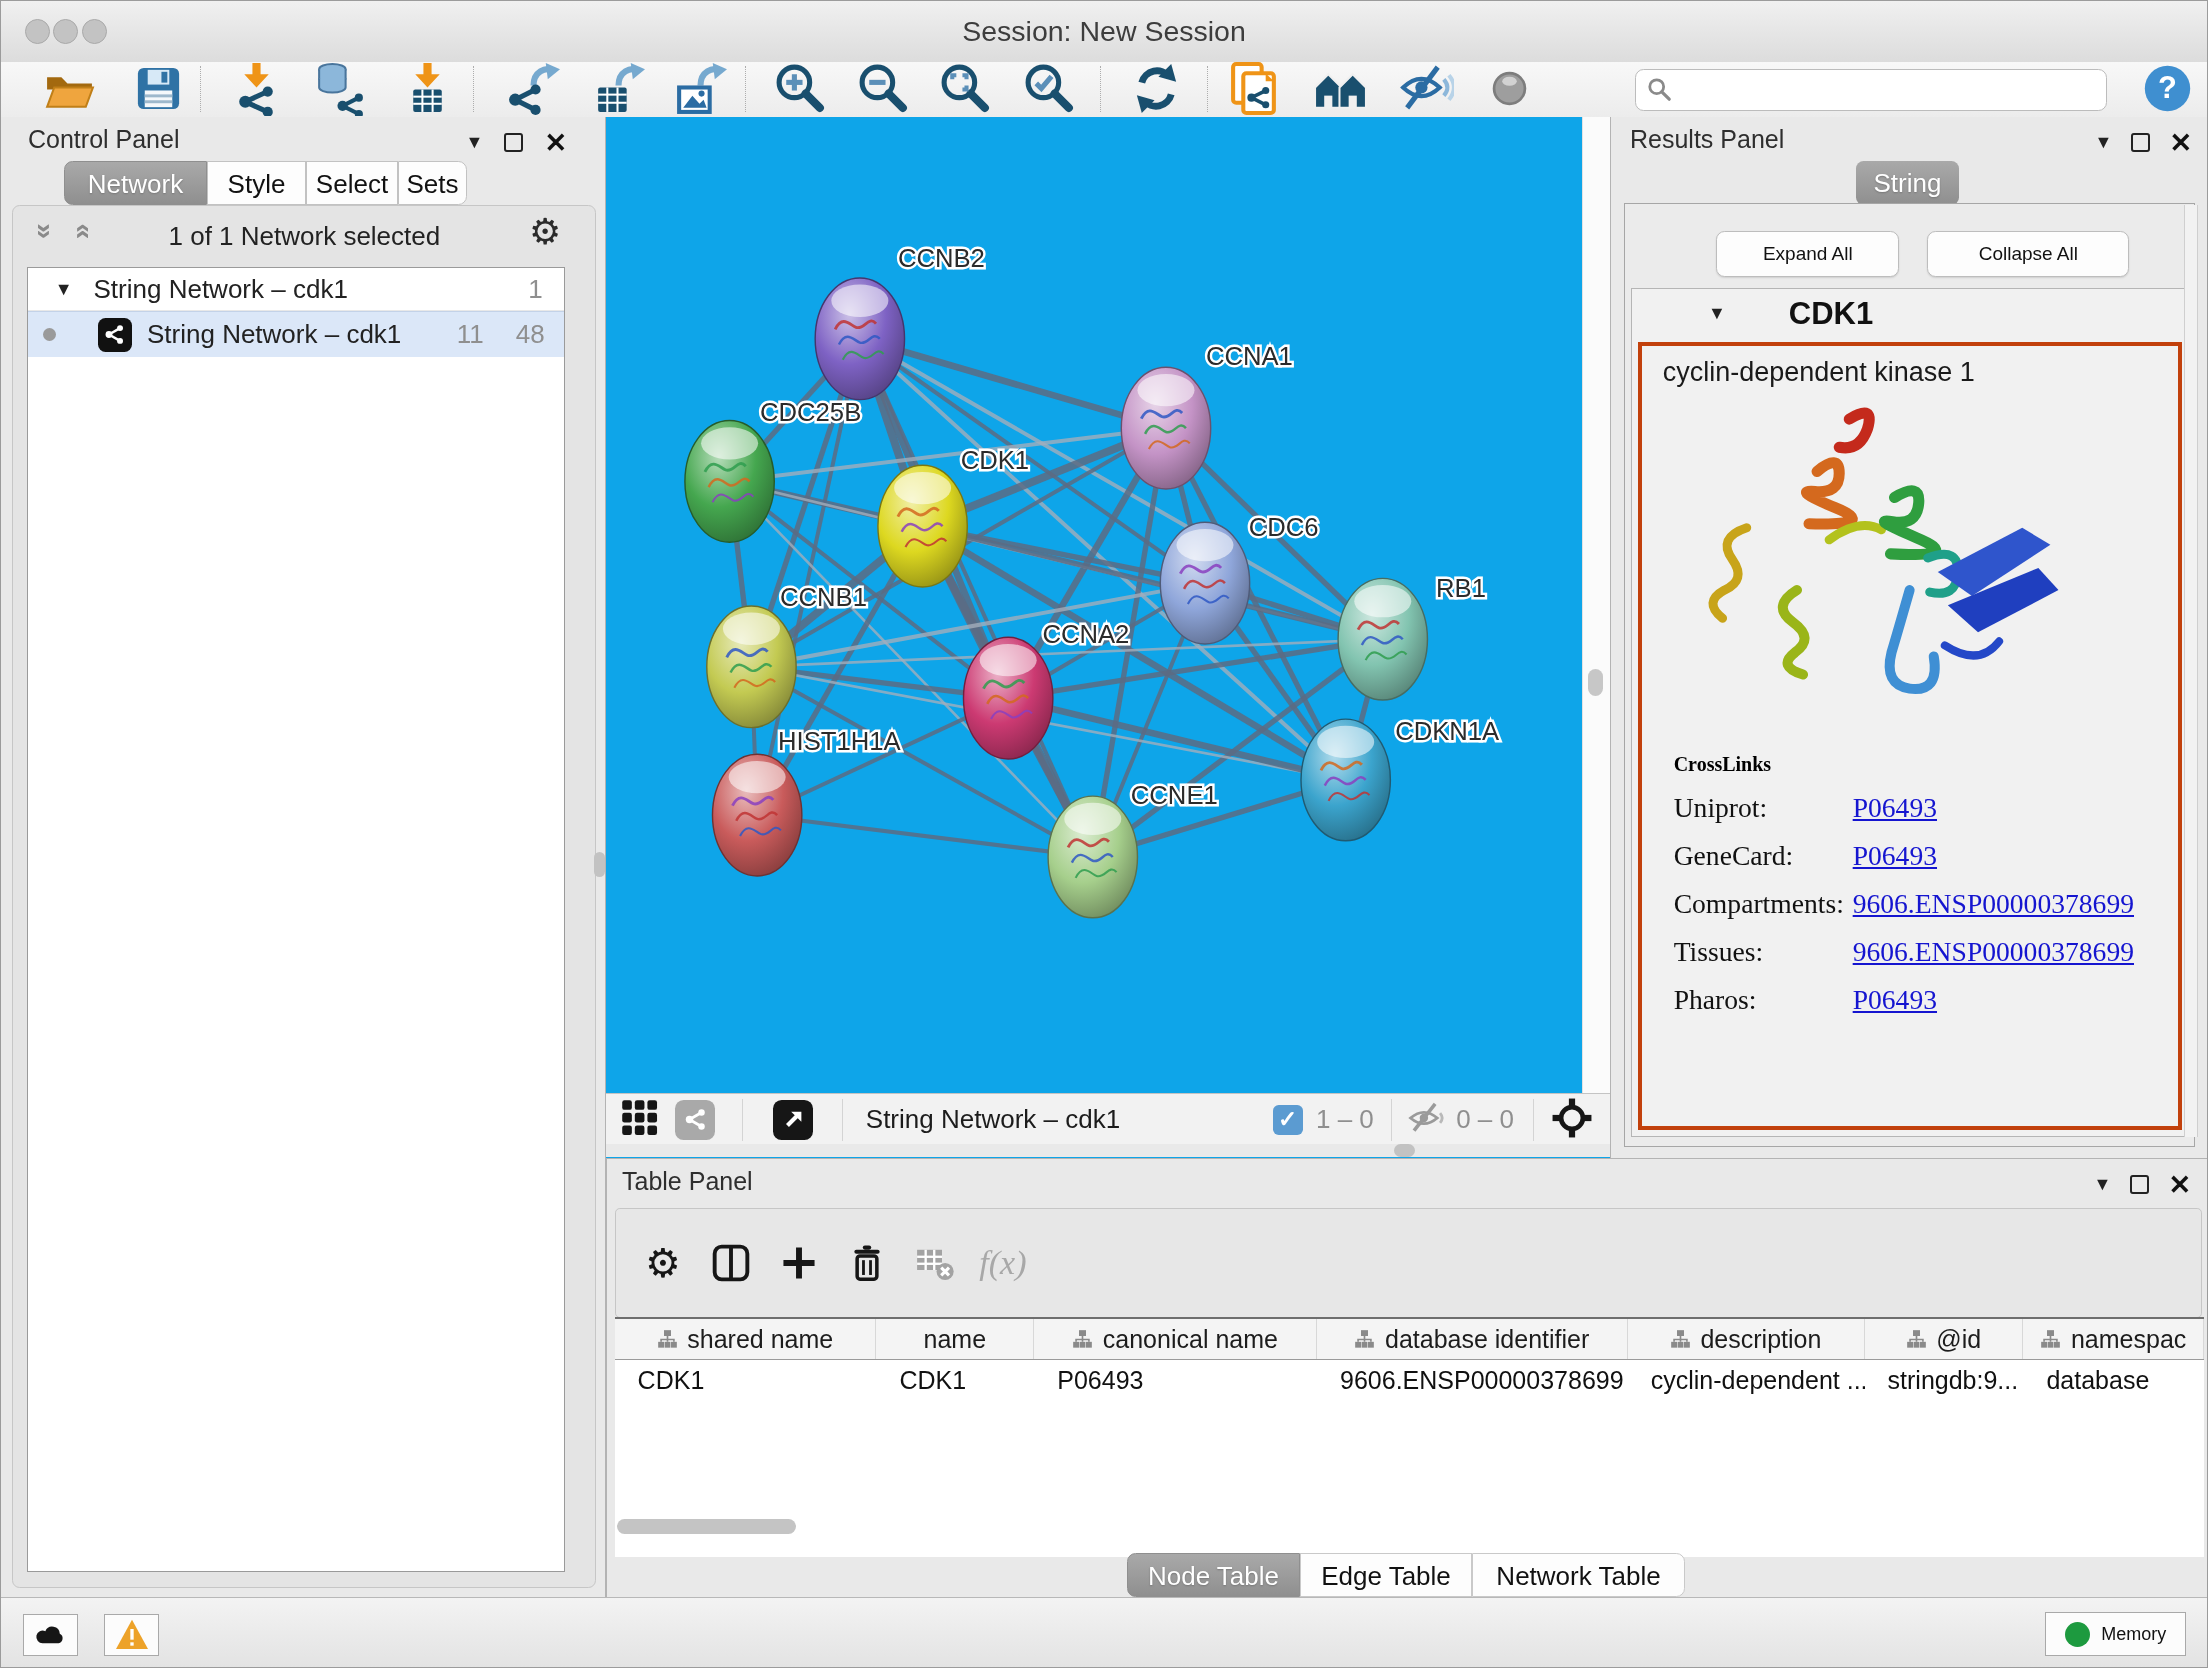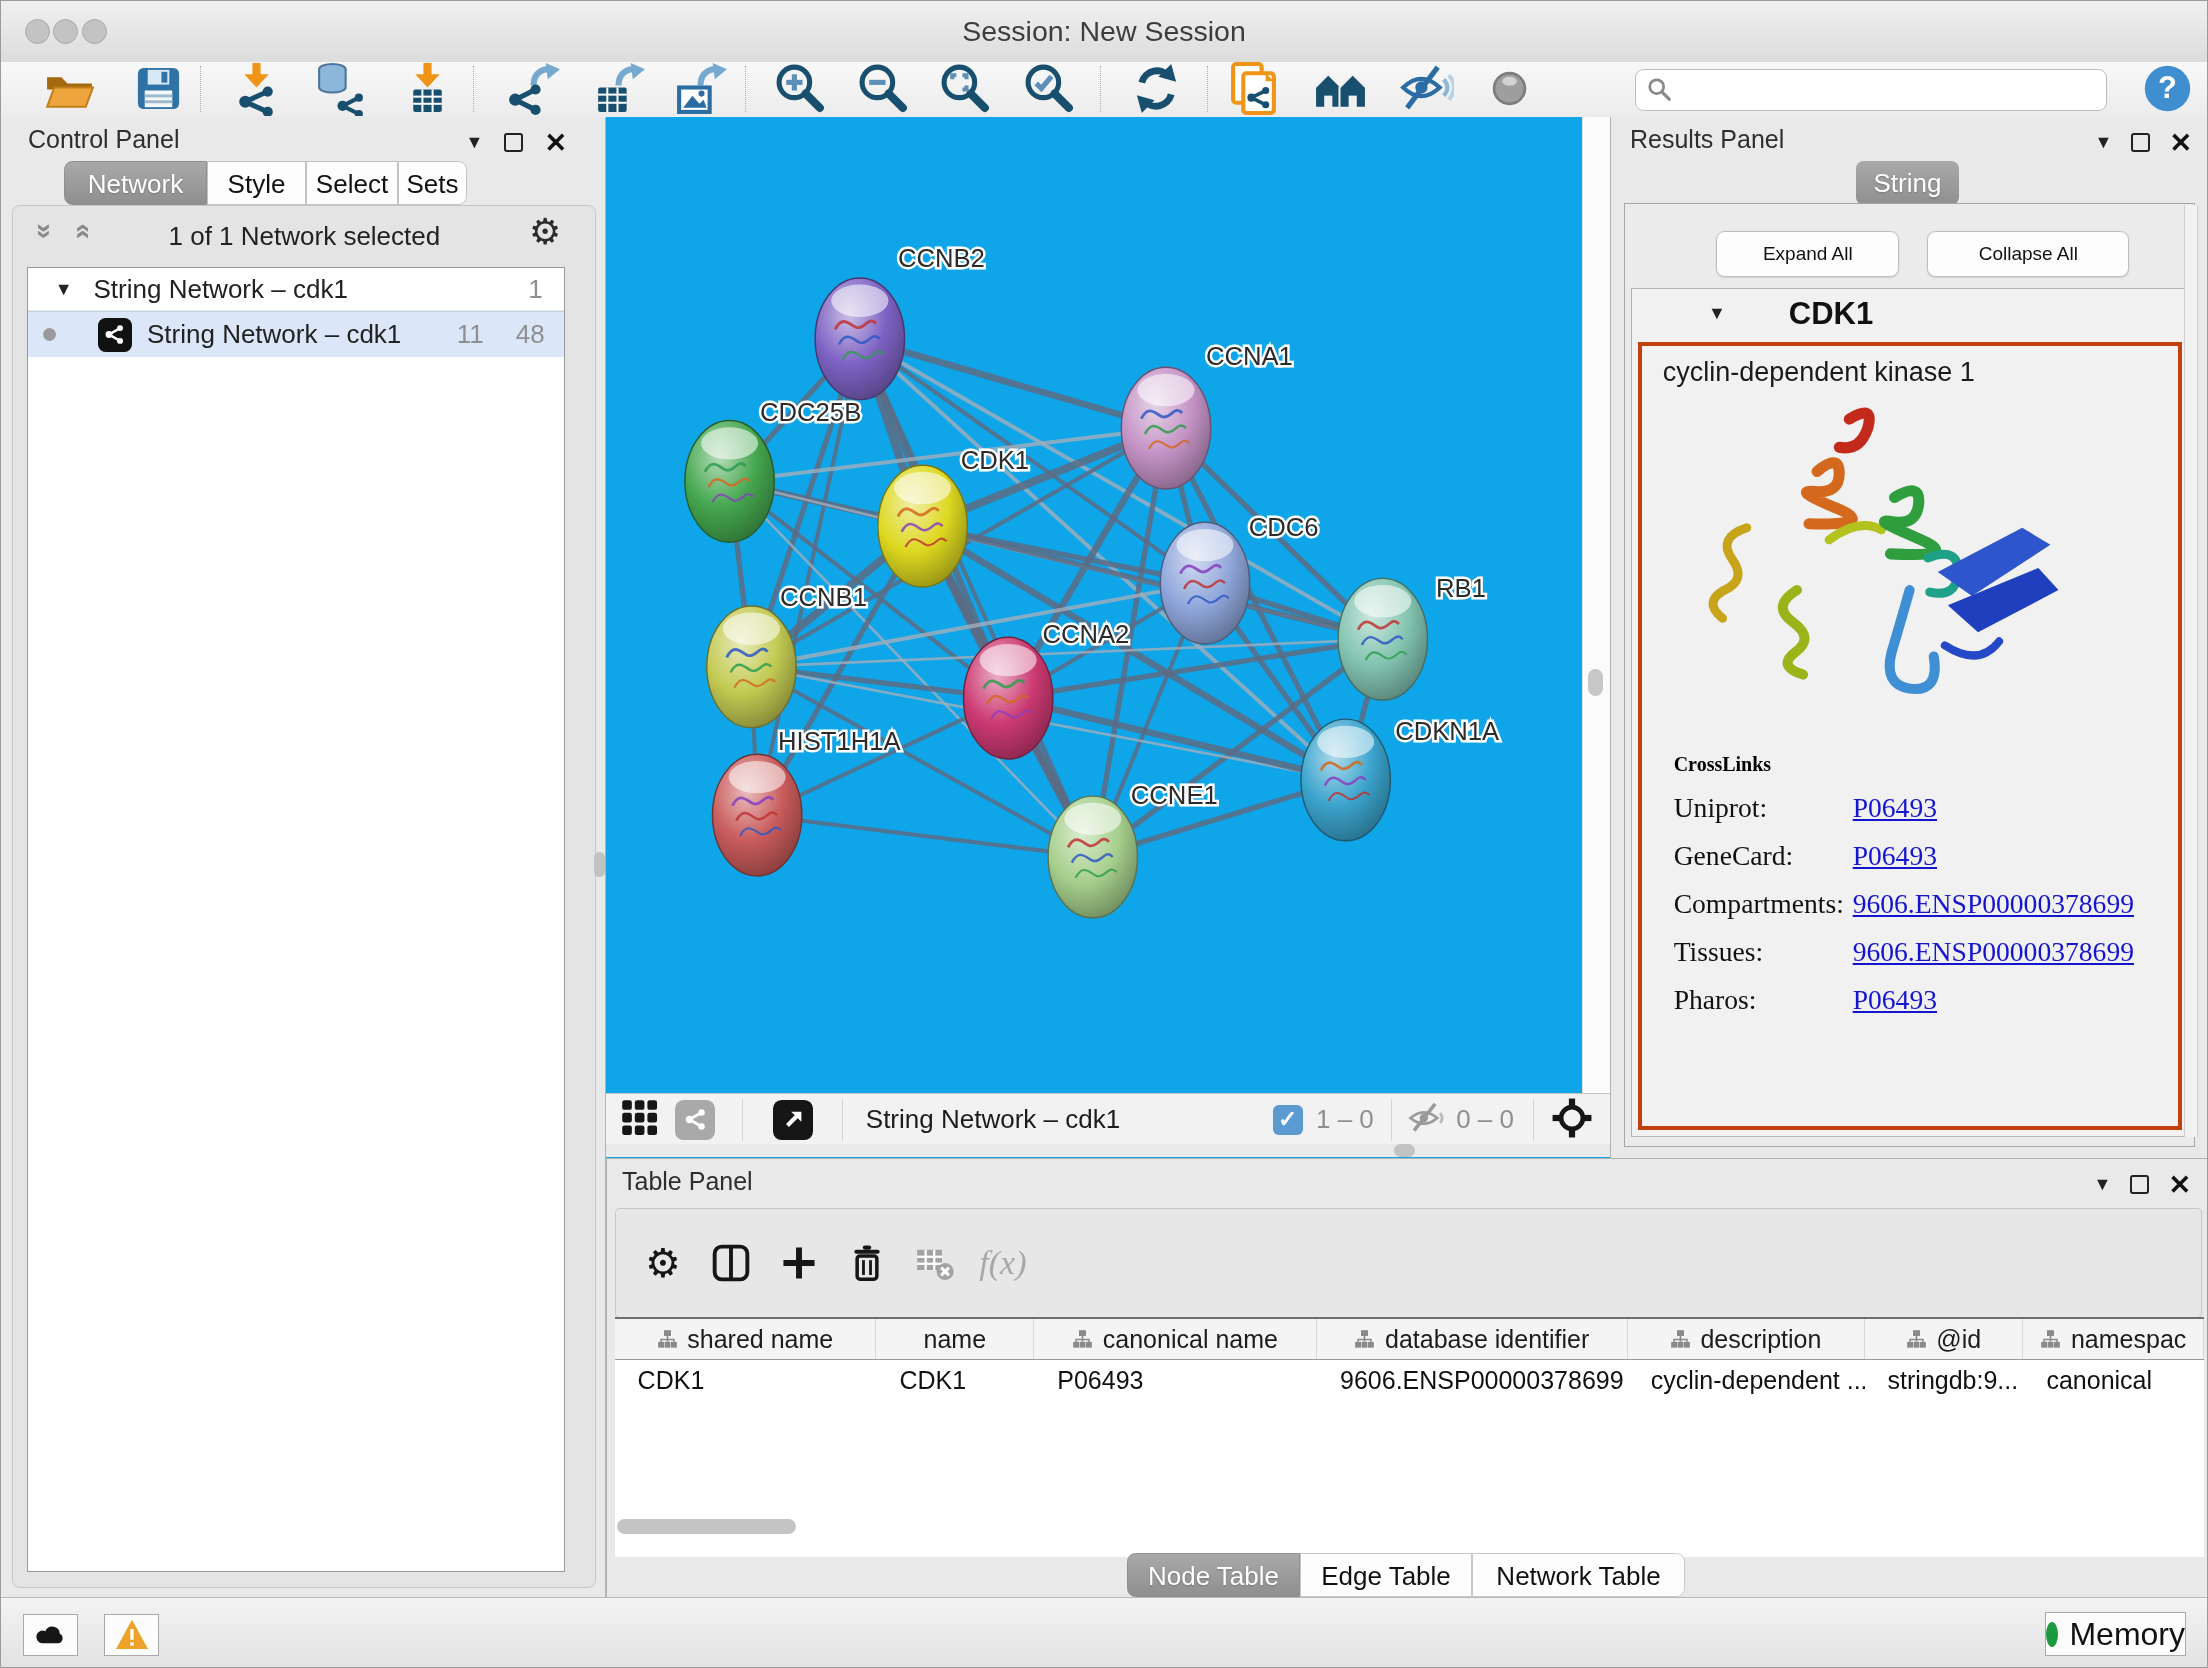--- a/index.html
+++ b/index.html
@@ -80,21 +80,21 @@
   .tp-thead{display:flex;height:40px;background:#f4f4f4;border-bottom:1.9px solid #9a9a9a;}
   .th{display:flex;align-items:center;justify-content:center;gap:9.5px;font-size:25px;color:#1c1c1c;border-right:1px solid #d8d8d8;box-sizing:border-box;overflow:hidden;white-space:nowrap;}
   .tp-row{display:flex;height:40px;}
   .td{display:flex;align-items:center;padding-left:23px;font-size:25px;color:#111;box-sizing:border-box;overflow:hidden;white-space:nowrap;}
   .hscroll{position:absolute;left:9.5px;top:360px;width:179px;height:15px;border-radius:7.6px;background:#c4c4c4;}
   .tp-tabs{position:absolute;left:520px;top:394px;display:flex;}
   .tp-tabseg{height:44px;line-height:44px;text-align:center;font-size:26px;background:#fdfdfd;border:1px solid #c9c9c9;color:#111;box-sizing:border-box;}
   
   .statusbar{position:absolute;left:0;bottom:0;right:0;height:69px;background:linear-gradient(#f3f3f3,#e3e3e3);border-top:1px solid #b8b8b8;}
   .sb-btn{position:absolute;top:16px;width:55px;height:42px;background:#fcfcfc;border:1.9px solid #a9a9a9;display:flex;align-items:center;justify-content:center;box-sizing:border-box;}
-  .memory-btn{position:absolute;right:21px;top:14.3px;width:141px;height:44px;background:#fcfcfc;border:1.9px solid #a9a9a9;display:flex;align-items:center;justify-content:center;gap:11.4px;box-sizing:border-box;font-size:32px;color:#111;}
+  .memory-btn{position:absolute;right:21px;top:14.3px;width:141px;height:44px;background:#fcfcfc;border:1.9px solid #a9a9a9;display:flex;align-items:center;justify-content:center;gap:11.4px;box-sizing:border-box;font-size:18px;color:#111;}
   .mem-dot{width:25px;height:25px;border-radius:50%;background:#1d9a3f;}
 </style>
 </head>
 <body>
 
 <div class="app">
 
   <div class="titlebar">
     <div class="traffic" style="left:24px"></div>
     <div class="traffic" style="left:52px"></div>
@@ -784,21 +784,21 @@
             <span>namespac</span>
           </div>
         </div>
       <div class="tp-row" id="table-row">
           <div class="td" style="width: 262px;">CDK1</div>
           <div class="td" style="width: 158px;">CDK1</div>
           <div class="td" style="width: 283px;">P06493</div>
           <div class="td" style="width: 311px;">9606.ENSP00000378699</div>
           <div class="td" style="width: 237px;">cyclin-dependent ...</div>
           <div class="td" style="width: 159px;">stringdb:9...</div>
-          <div class="td" style="width: 181px;">canonical</div>
+          <div class="td" style="width: 181px;">database</div>
         </div>
     </div>
     <div class="hscroll"></div>
     <div class="tp-tabs">
       <div class="tp-tabseg active tabseg first" style="width:173px">Node Table</div>
       <div class="tp-tabseg" style="width:172px">Edge Table</div>
       <div class="tp-tabseg tabseg last" style="width:213px">Network Table</div>
     </div>
   </div>
 

